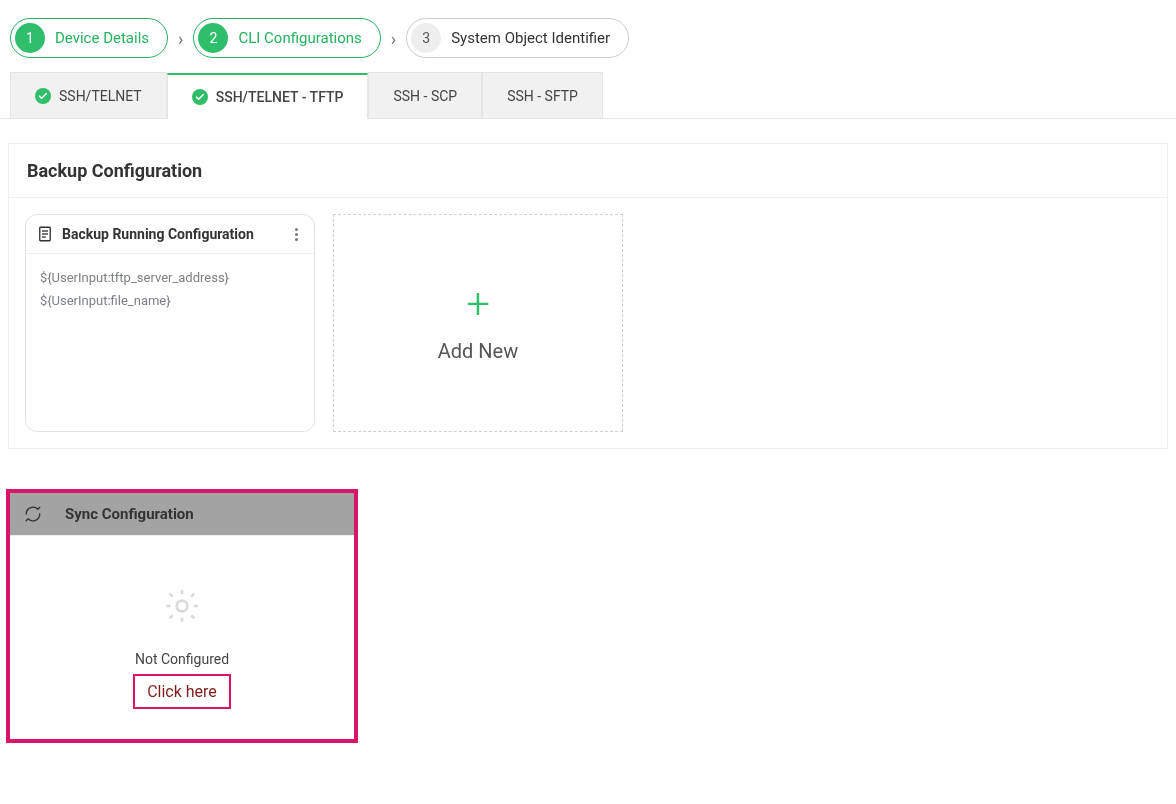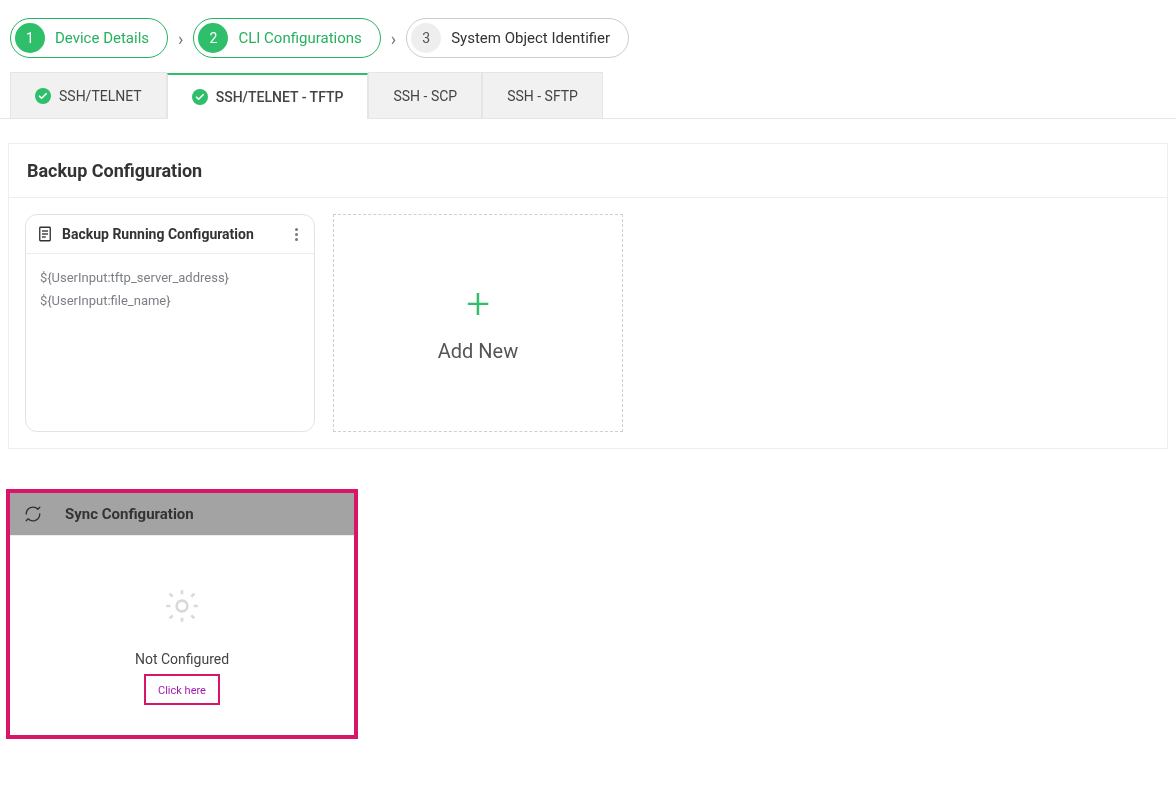--- a/index.html
+++ b/index.html
@@ -161,21 +161,21 @@
     font-size:14px;
     line-height:1.7;
   }
   .sync-body .gear svg { width:40px;height:40px; color:#d9d9d9; margin-bottom:14px; }
   .click-here-box {
     display:inline-block;
     border:2px solid #d9156a;
     padding:2px 12px;
     margin-top:2px;
   }
-  .click-here-box a { color:#a21caf; text-decoration:none; font-size:11px;text-align:center; }
+  .click-here-box a { color:#7f1d1d; text-decoration:none; font-size:16px;text-align:center; }
 </style>
 </head>
 <body>
 
 <div class="stepper">
   <div class="step-pill done">
     <span class="step-badge">1</span>
     <span>Device Details</span>
   </div>
   <span class="step-sep">›</span>

